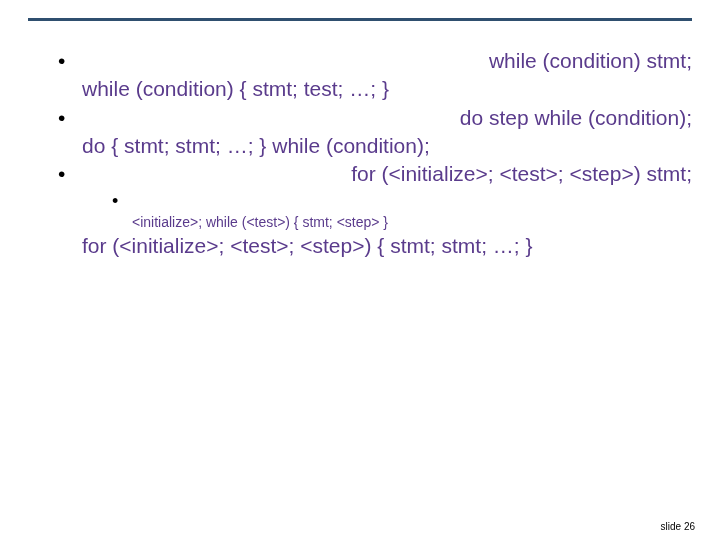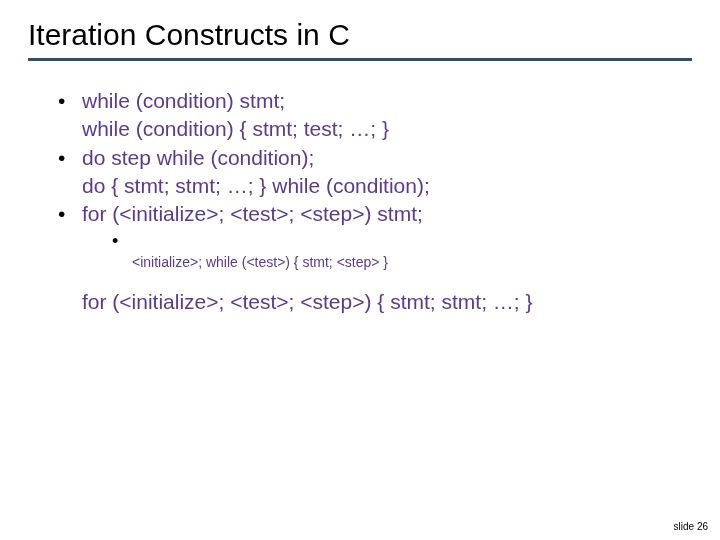--- a/index.html
+++ b/index.html
@@ -43,20 +43,21 @@
   .bullet-dot {
     width: 24px;
     flex: 0 0 24px;
     color: #000;
     font-size: 21px;
     text-align: left;
     line-height: 1.35;
   }
   .bullet-text {
     flex: 1;
+    text-align: right;
   }
   .indent {
     padding-left: 24px;
   }
   .sub {
     font-size: 18px;
     padding-left: 54px;
     display: flex;
     align-items: flex-start;
   }
@@ -67,36 +68,35 @@
   }
   .sub .bullet-text {
     font-size: 18px;
   }
   .sub-cont {
     font-size: 14px;
     padding-left: 74px;
   }
   .trail {
     padding-left: 24px;
-    margin-top: 16px;
+    margin-top: 0;
   }
   .footer {
     position: absolute;
     bottom: 8px;
-    right: 12px;
+    right: 25px;
     font-size: 10px;
     color: #000;
   }
 </style>
 </head>
 <body>
 
 <div class="slide">
 
-  <h1 class="title">Iteration Constructs in C</h1>
   <hr class="rule">
 
   <div class="content">
 
     <div class="bullet-row">
       <div class="bullet-dot">•</div>
       <div class="bullet-text">while (condition) stmt;</div>
     </div>
     <div class="indent">while (condition) { stmt; test; …; }</div>
 

